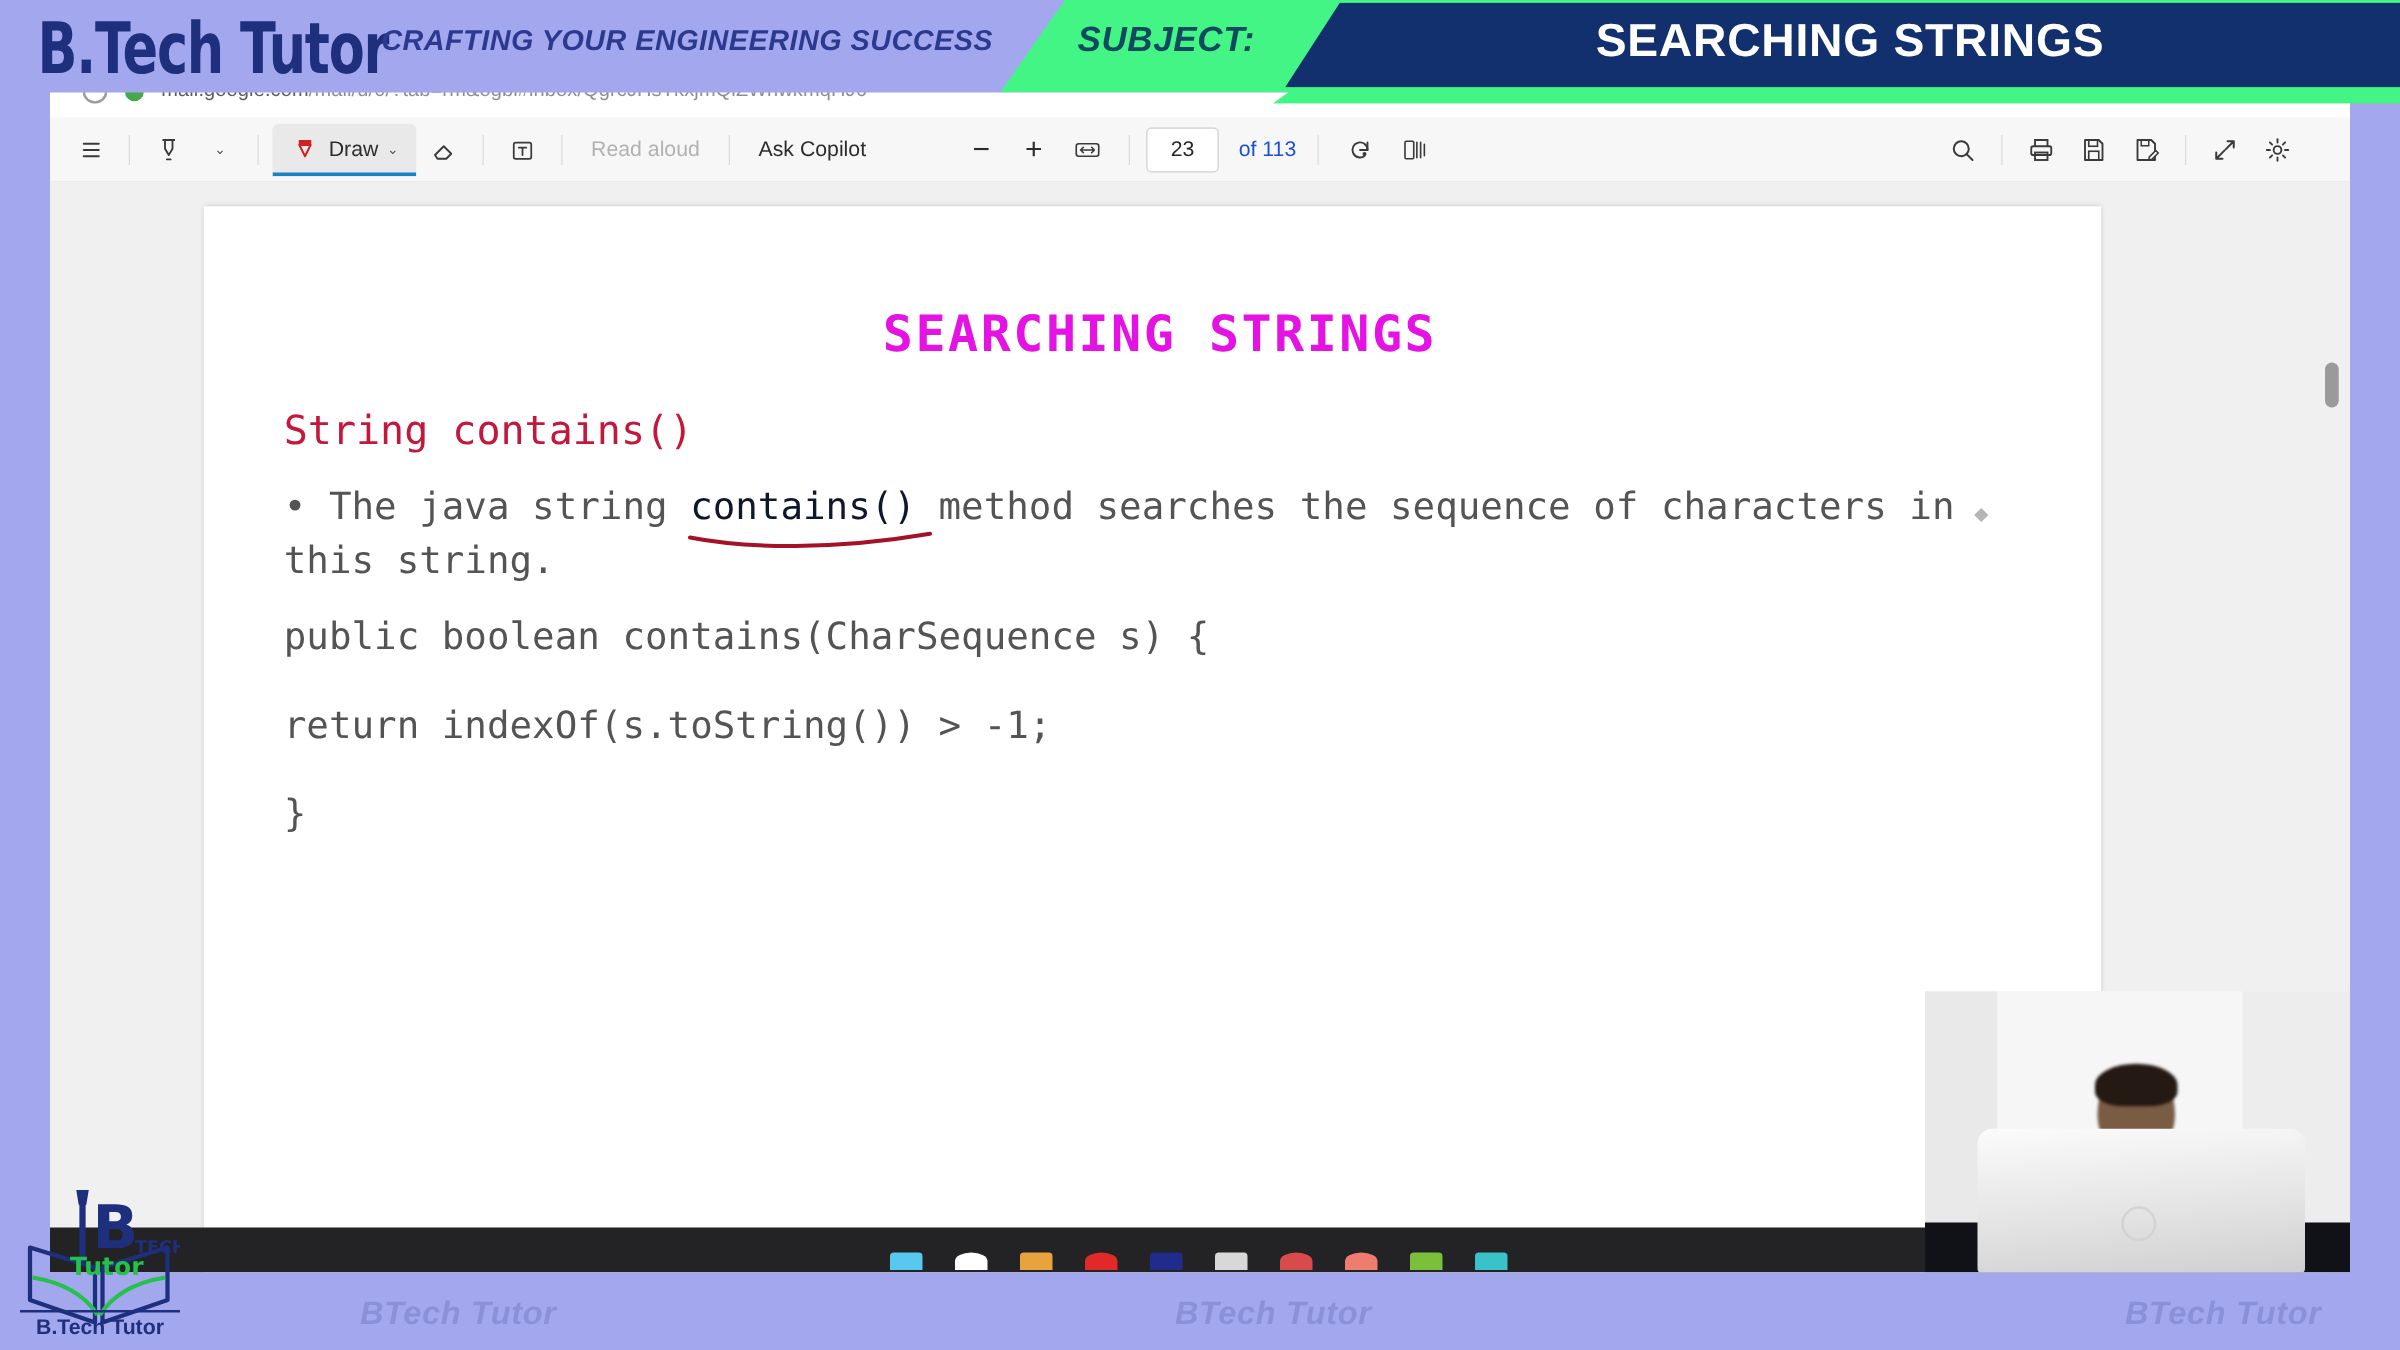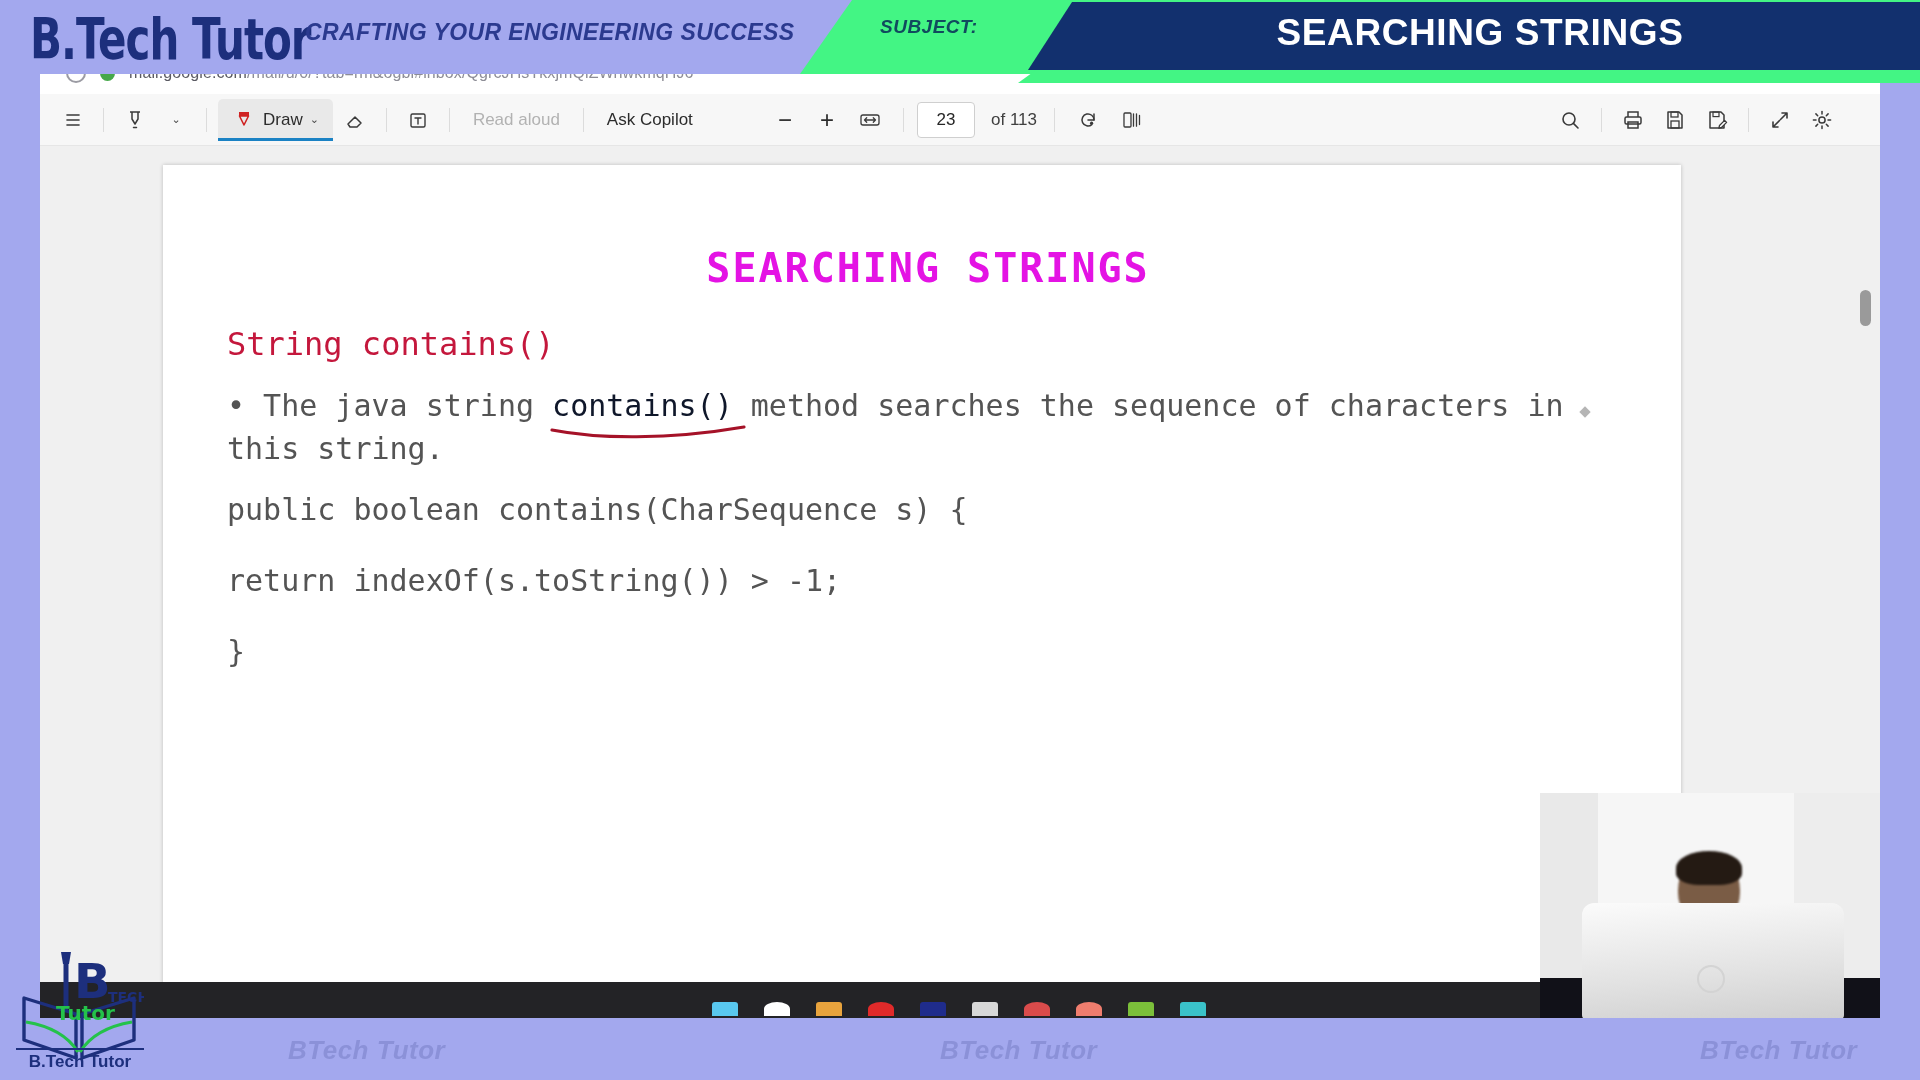--- a/index.html
+++ b/index.html
@@ -66,21 +66,21 @@
   #draw-btn {
     background: #e9e9e9; border-radius: 5px 5px 0 0;
     box-shadow: inset 0 -3px 0 #1b82c4; height: 42px; padding: 0 14px;
   }
 
   .page-box {
     width: 58px; height: 36px; background: #fff; border: 1px solid #cfcfcf;
     border-radius: 4px; display: flex; align-items: center; justify-content: center;
     font-size: 17px; color: #262626;
   }
-  .of-label { font-size: 17px; color: #404040; margin-left: 12px; margin-right: 4px; }
+  .of-label { font-size: 17px; color: #1d4ed8; margin-left: 12px; margin-right: 4px; }
 
   svg.ic { display: block; }
 
   
   #doc-area {
     position: absolute; left: 0; top: 94px; right: 0; bottom: 0;
     background: #f0f0f0;
   }
   #page-sheet {
     position: absolute; left: 127px; top: 19px; width: 1518px; height: 860px;
@@ -184,21 +184,21 @@
     font-style: italic; font-size: 23px; color: #2b3a8f; letter-spacing: .4px; text-align: right;
   }
   #green-slab {
     position: absolute; left: 800px; top: 0; width: 1120px; height: 74px;
     background: #43f584;
     clip-path: polygon(52px 0, 1120px 0, 1120px 74px, 0 74px);
   }
   #subject-label {
     position: absolute; left: 862px; top: 16px;
     font-family: "Liberation Sans", sans-serif; font-weight: bold;
-    font-style: italic; font-size: 19px; color: #114a5e; letter-spacing: .5px; margin-left: 18px;
+    font-style: italic; font-size: 28px; color: #114a5e; letter-spacing: .5px;
   }
   #navy-slab {
     position: absolute; left: 1028px; top: 2px; width: 892px; height: 68px;
     background: #12306e;
     clip-path: polygon(44px 0, 892px 0, 892px 68px, 0 68px);
   }
   #subject-title {
     position: absolute; left: 1100px; top: 12px; width: 760px;
     text-align: center; font-family: "Liberation Sans", sans-serif;
     font-weight: bold; font-size: 37px; color: #ffffff; letter-spacing: .6px;

